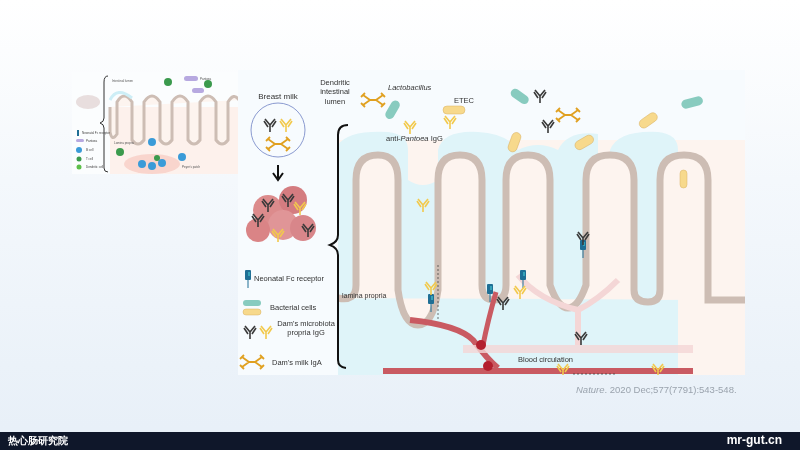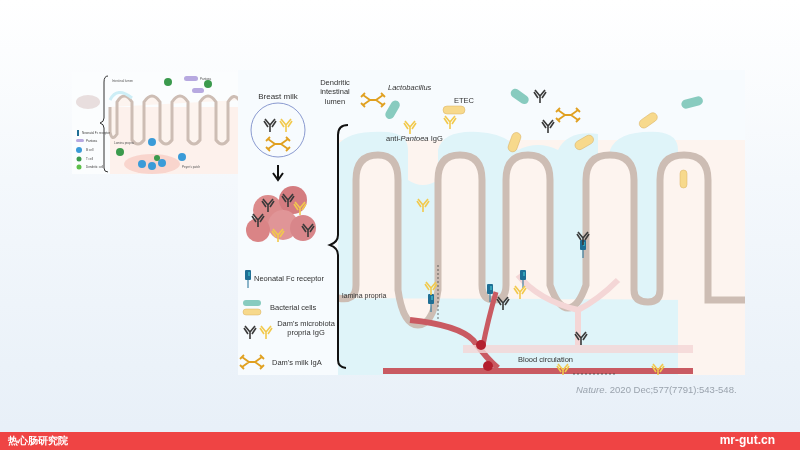--- a/index.html
+++ b/index.html
@@ -1,21 +1,21 @@
 <!DOCTYPE html>
 <html><head>
 <meta charset="utf-8">
 <style>
   html,body{margin:0;padding:0;}
   body{width:800px;height:450px;position:relative;overflow:hidden;
        background:linear-gradient(#ffffff 0%, #f4f8fc 40%, #e8f0f8 95%);
        font-family:"Liberation Sans", sans-serif;}
-  .footer{position:absolute;left:0;top:432px;width:800px;height:18px;background:#ef4444;}
+  .footer{position:absolute;left:0;top:432px;width:800px;height:18px;background:#0f172a;}
   .footer .left{position:absolute;left:8px;top:2px;color:#fff;font-size:10px;font-weight:bold;font-family:"DejaVu Sans", sans-serif;}
-  .footer .right{position:absolute;right:25px;top:1px;color:#fff;font-size:12px;font-weight:bold;}
+  .footer .right{position:absolute;right:18px;top:1px;color:#fff;font-size:12px;font-weight:bold;}
   .citation{position:absolute;left:576px;top:384px;font-size:9.5px;color:#9aa3ad;}
   .citation i{font-style:italic;margin-top:9px;}
   .inset{position:absolute;left:72px;top:72px;width:167px;height:102px;background:#fbfdfe;}
   .main{position:absolute;left:238px;top:70px;width:507px;height:305px;background:#f7fbfe;}
   svg text{font-family:"Liberation Sans", sans-serif;}
 </style>
 </head>
 <body>
 
 <div class="inset">

